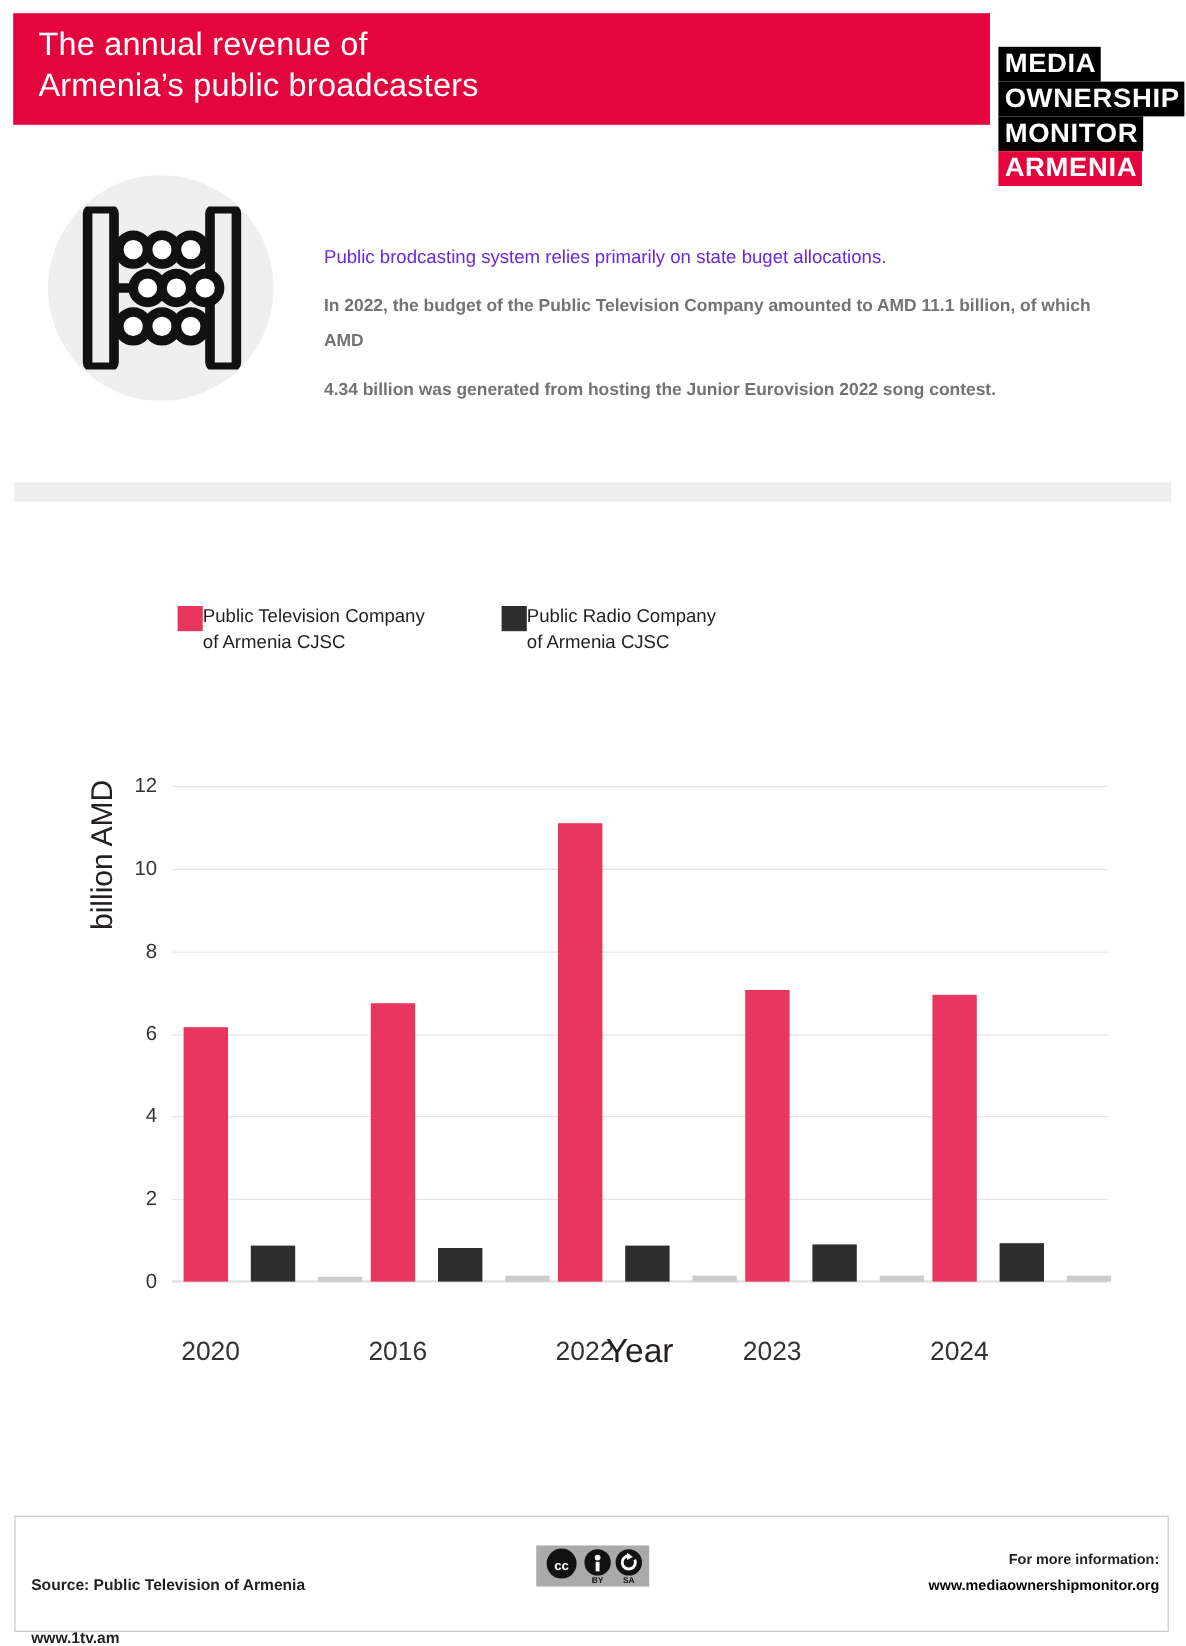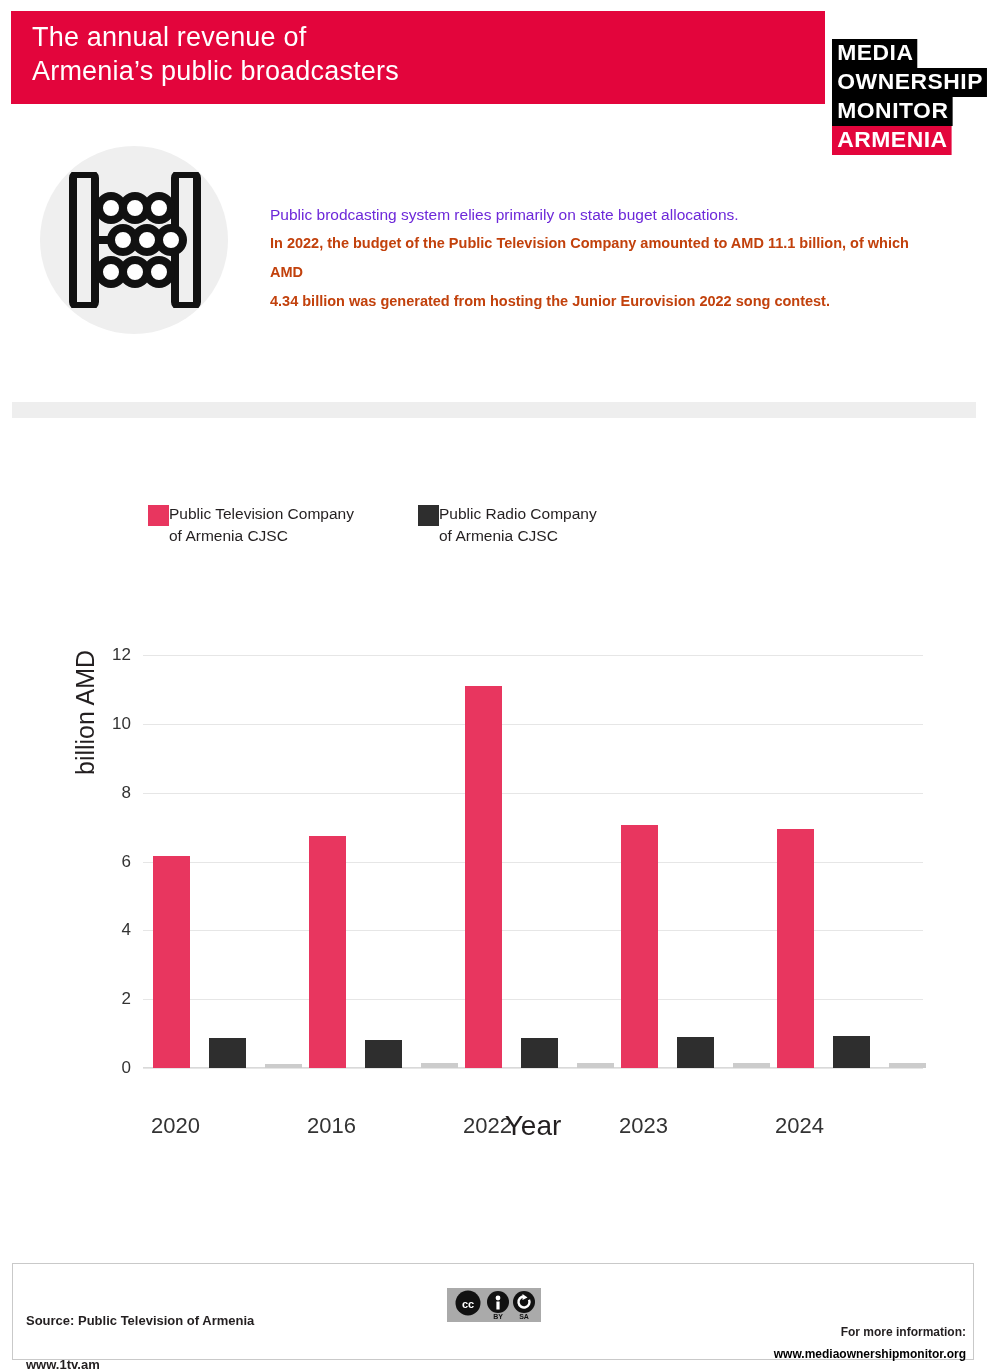--- a/index.html
+++ b/index.html
@@ -87,23 +87,24 @@
     left: 270px;
     top: 200px;
     width: 640px;
   }
   .body-line {
     font-size: 15.5px;
     line-height: 29px;
     color: #6d28d9;
   }
   .body-line.hl {
-    color: #c2410c;
+    color: #737373;
     font-weight: bold;
     font-size: 14.5px;
+    margin-top: 12px;
   }
 
   
   #grey-band {
     position: absolute;
     left: 12px;
     top: 402px;
     width: 964px;
     height: 16px;
     background: #eeeeee;
@@ -250,21 +251,20 @@
     align-items: center;
   }
   #footer-info {
     position: absolute;
     right: 22px;
     top: 1288px;
     text-align: right;
     font-size: 12px;
     line-height: 22px;
     font-weight: bold;
-    margin-top: 33px;
   }
   #footer-info .mono-dark { color: #231f20; display:block; }
   #footer-info .mono-red  { color: #000000; display:block; }
 </style>
 </head>
 <body>
 
 <div id="header-bar"></div>
 <div id="header-title">The annual revenue of
 Armenia’s public broadcasters</div>

